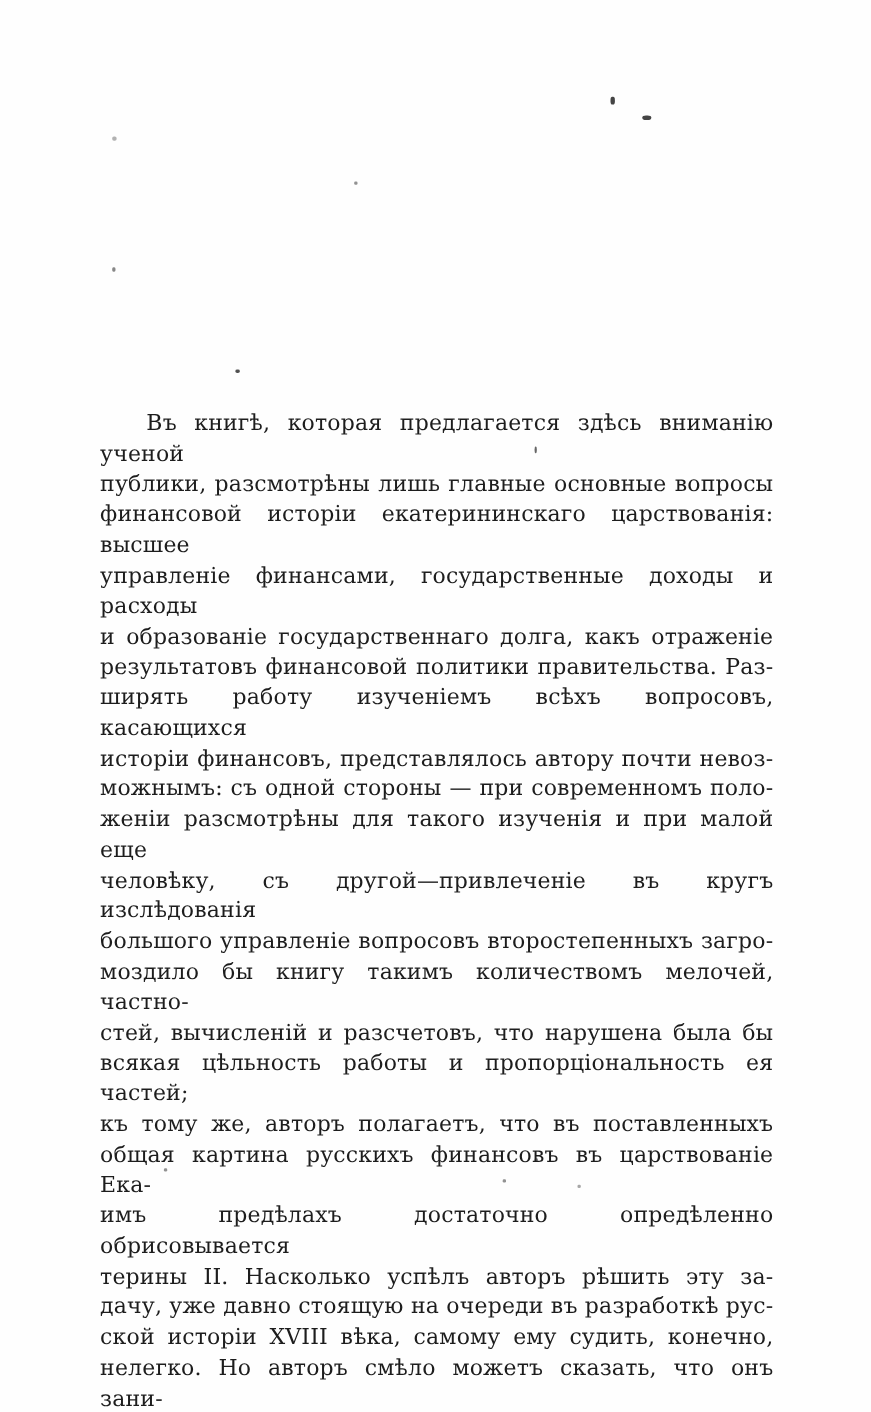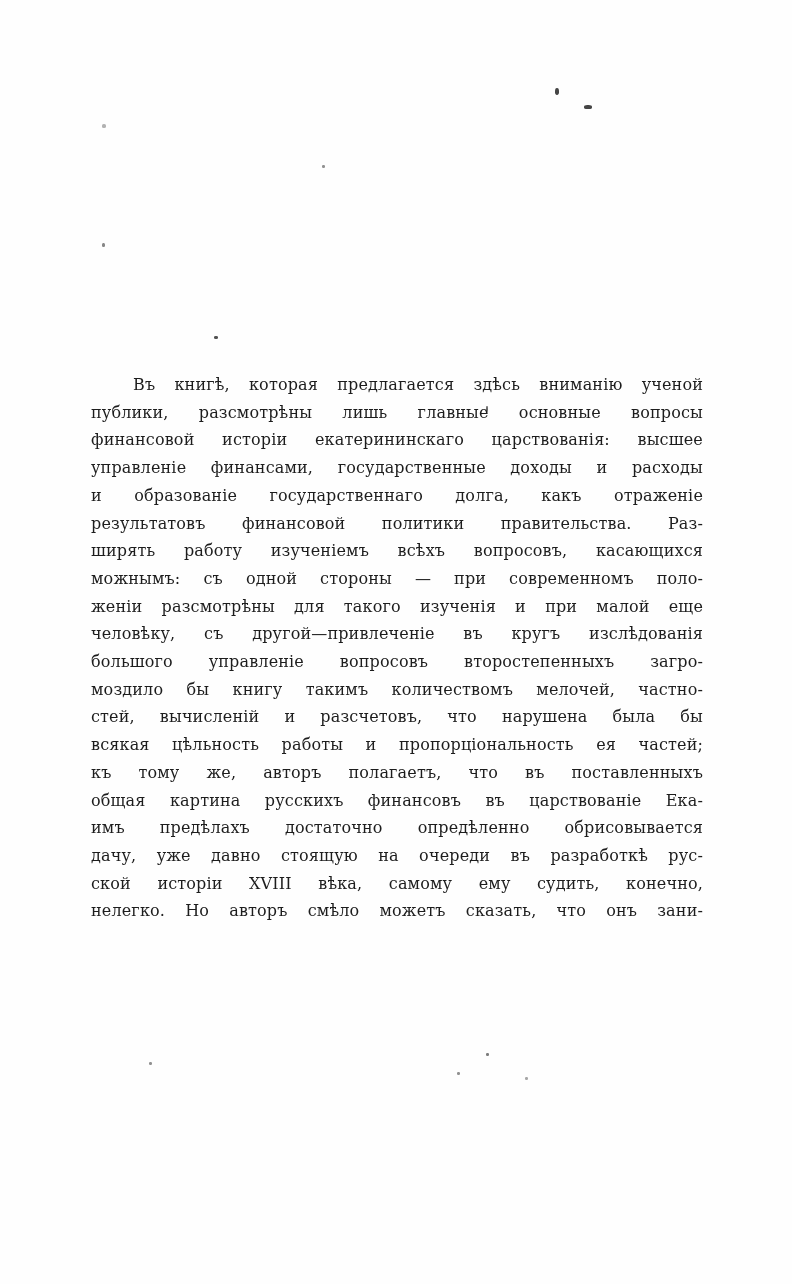--- a/index.html
+++ b/index.html
@@ -16,21 +16,21 @@
     font-family: "DejaVu Serif", "Liberation Serif", serif;
     color: #1d1d1d;
   }
   .text-block {
     position: absolute;
     left: 91px;
     width: 612px;
     top: 371px;
   }
   .line {
-    font-size: 16px;
+    font-size: 20px;
     line-height: 27.7px;
     text-align: justify;
     text-align-last: justify;
     letter-spacing: 0.15px;
     white-space: normal;
   }
   .line:first-child {
     text-indent: 42px;
   }
   .speck {
@@ -45,30 +45,32 @@
 <div class="page">
   <div class="text-block">
     <div>
         <div class="line">Въ книгѣ, которая предлагается здѣсь вниманію ученой</div>
         <div class="line">публики, разсмотрѣны лишь главные основные вопросы</div>
         <div class="line">финансовой исторіи екатерининскаго царствованія: высшее</div>
         <div class="line">управленіе финансами, государственные доходы и расходы</div>
         <div class="line">и образованіе государственнаго долга, какъ отраженіе</div>
         <div class="line">результатовъ финансовой политики правительства. Раз-</div>
         <div class="line">ширять работу изученіемъ всѣхъ вопросовъ, касающихся</div>
+        <div class="line">исторіи финансовъ, представлялось автору почти невоз-</div>
         <div class="line">можнымъ: съ одной стороны — при современномъ поло-</div>
         <div class="line">женіи разсмотрѣны для такого изученія и при малой еще</div>
         <div class="line">человѣку, съ другой—привлеченіе въ кругъ изслѣдованія</div>
         <div class="line">большого управленіе вопросовъ второстепенныхъ загро-</div>
         <div class="line">моздило бы книгу такимъ количествомъ мелочей, частно-</div>
         <div class="line">стей, вычисленій и разсчетовъ, что нарушена была бы</div>
         <div class="line">всякая цѣльность работы и пропорціональность ея частей;</div>
         <div class="line">къ тому же, авторъ полагаетъ, что въ поставленныхъ</div>
         <div class="line">общая картина русскихъ финансовъ въ царствованіе Ека-</div>
         <div class="line">имъ предѣлахъ достаточно опредѣленно обрисовывается</div>
+        <div class="line">терины II. Насколько успѣлъ авторъ рѣшить эту за-</div>
         <div class="line">дачу, уже давно стоящую на очереди въ разработкѣ рус-</div>
         <div class="line">ской исторіи XVIII вѣка, самому ему судить, конечно,</div>
         <div class="line">нелегко. Но авторъ смѣло можетъ сказать, что онъ зани-</div>
       </div>
   </div>
   <div id="artifacts">
       <div class="speck" style="left: 555px; top: 88px; width: 4px; height: 7px; opacity: 0.85;"></div>
       <div class="speck" style="left: 584px; top: 105px; width: 8px; height: 4px; opacity: 0.85;"></div>
       <div class="speck" style="left: 102px; top: 124px; width: 4px; height: 4px; opacity: 0.35;"></div>
       <div class="speck" style="left: 322px; top: 165px; width: 3px; height: 3px; opacity: 0.5;"></div>

